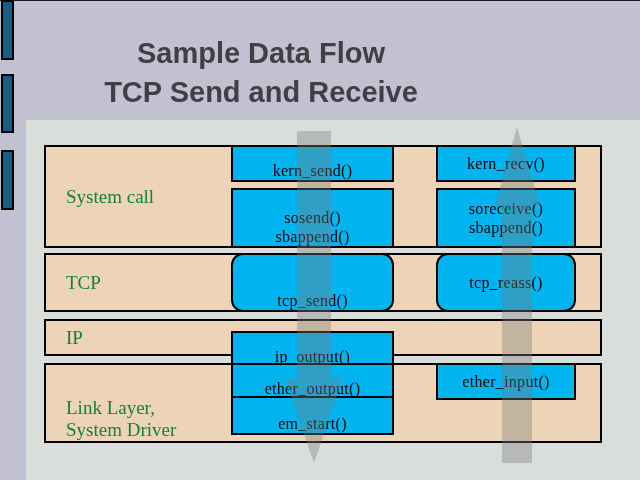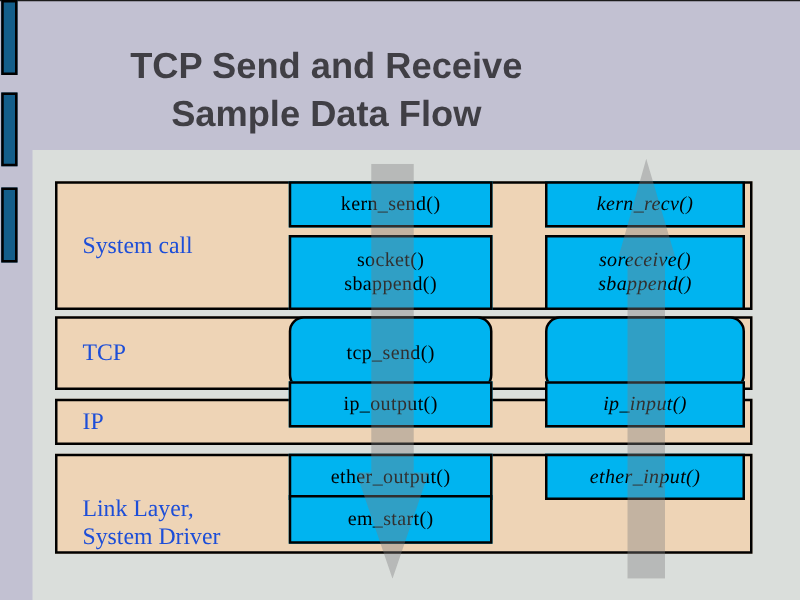--- a/index.html
+++ b/index.html
@@ -31,34 +31,34 @@
 
   .layer-row {
     position:absolute; left:44px; width:558px; box-sizing:border-box; z-index:2;
     background: var(--layer-box, #eed4b6); border:2px solid #000;
     display:flex; align-items:center;
   }
   #row-syscall { top:145px; height:103px; }
   #row-tcp     { top:253px; height:59px; }
   #row-ip      { top:319px; height:37px; }
   #row-link    { top:363px; height:80px;align-items:flex-end; }
-  .layer-label { margin-left:20px; font-size:19px; line-height:22px; color:#1d4ed8; }
+  .layer-label { margin-left:20px; font-size:19px; line-height:22px; color:#15803d; }
 
   .fn-box {
     position:absolute; box-sizing:border-box; z-index:3;
     background: var(--function-box, #00b4f0); border:2px solid #000;
     display:flex; flex-direction:column; justify-content:center; align-items:center;
     text-align:center; font-size:16px; line-height:19px; letter-spacing:0.3px; color:#000;
   }
-  .col-send { left:231px; width:163px; }
-  .col-recv { left:436px; width:160px;font-style:italic; }
+  .col-send { left:231px; width:163px;justify-content:flex-end; }
+  .col-recv { left:436px; width:140px; }
   #box-kern-send, #box-kern-recv   { top:145px; height:37px; }
   #box-sosend,   #box-soreceive    { top:188px; height:60px; }
   #box-tcp-send, #box-tcp-reass    { top:253px; height:59px;border-radius:12px; }
-  #box-ip-output,#box-ip-input     { top:305px; height:37px; }
+  #box-ip-output,#box-ip-input     { top:331px; height:37px; }
   #box-ether-output,#box-ether-input { top:363px; height:37px; }
   #box-em-start, #box-em-intr      { top:396px; height:39px; }
 
   .flow-arrow { position:absolute; z-index:4; background: var(--arrow-overlay, rgba(125,125,125,0.38)); }
   #send-arrow {
     left:285px; top:131px; width:58px; height:332px;
     clip-path: polygon(12px 0, 46px 0, 46px 247px, 58px 247px, 29px 332px, 0 247px, 12px 247px);
   }
   #recv-arrow {
     left:495px; top:127px; width:45px; height:336px;
@@ -69,22 +69,22 @@
 <body>
 
 <div class="screen">
   <div class="top-edge"></div>
 
   <div class="accent-bar" id="accent1"></div>
   <div class="accent-bar" id="accent2"></div>
   <div class="accent-bar" id="accent3"></div>
 
   <div class="title-block">
+    <div>Sample Data Flow</div>
     <div>TCP Send and Receive</div>
-    <div>Sample Data Flow</div>
   </div>
 
   <div class="content-panel"></div>
 
   <div class="layer-row" id="row-syscall">
     <div class="layer-label">
       <div>System call</div>
     </div>
   </div>
   <div class="layer-row" id="row-tcp">
@@ -101,21 +101,21 @@
     <div class="layer-label">
       <div>Link Layer,</div>
       <div>System Driver</div>
     </div>
   </div>
 
   <div class="fn-box col-send" id="box-kern-send">
     <div>kern_send()</div>
   </div>
   <div class="fn-box col-send" id="box-sosend">
-    <div>socket()</div>
+    <div>sosend()</div>
     <div>sbappend()</div>
   </div>
   <div class="fn-box col-send" id="box-tcp-send">
     <div>tcp_send()</div>
   </div>
   <div class="fn-box col-send" id="box-ip-output">
     <div>ip_output()</div>
   </div>
   <div class="fn-box col-send" id="box-ether-output">
     <div>ether_output()</div>
@@ -125,23 +125,21 @@
   </div>
 
   <div class="fn-box col-recv" id="box-kern-recv">
     <div>kern_recv()</div>
   </div>
   <div class="fn-box col-recv" id="box-soreceive">
     <div>soreceive()</div>
     <div>sbappend()</div>
   </div>
   <div class="fn-box col-recv" id="box-tcp-reass">
-  </div>
-  <div class="fn-box col-recv" id="box-ip-input">
-    <div>ip_input()</div>
+    <div>tcp_reass()</div>
   </div>
   <div class="fn-box col-recv" id="box-ether-input">
     <div>ether_input()</div>
   </div>
 
   <div class="flow-arrow" id="send-arrow"></div>
   <div class="flow-arrow" id="recv-arrow"></div>
 </div>
 
 </body></html>

